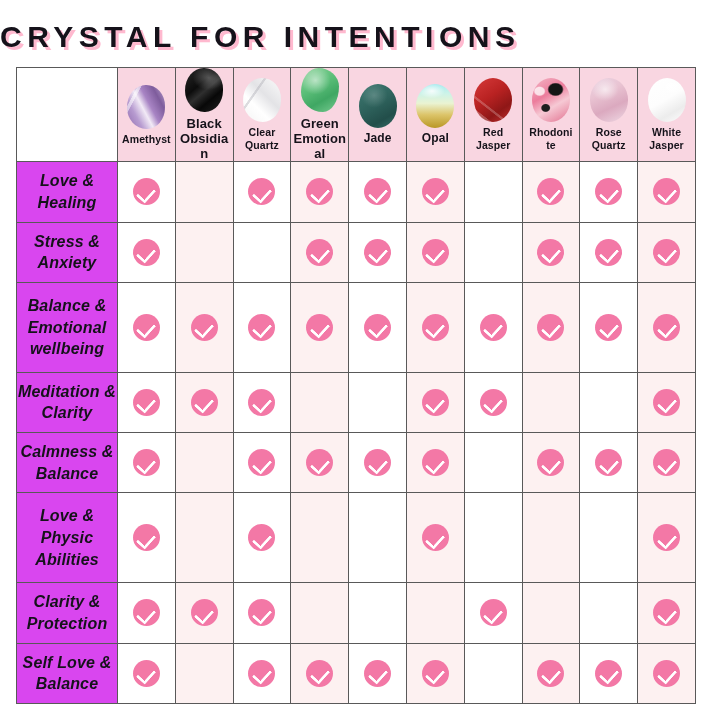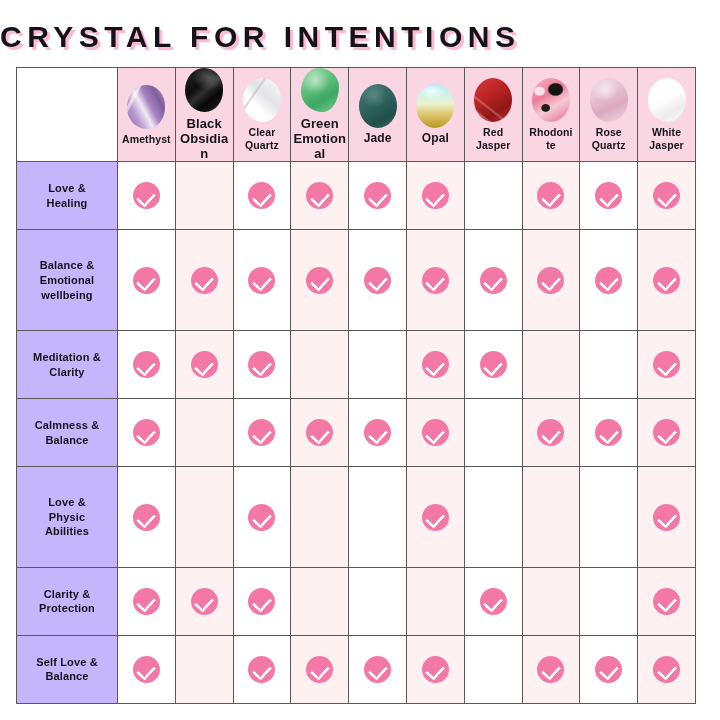--- a/index.html
+++ b/index.html
@@ -88,27 +88,28 @@
     line-height: 1.16;
     letter-spacing: 0.1px;
     padding: 0 1px;
     word-wrap: break-word;
   }
   .stone-label.big { font-size: 12px; }
   .stone-label.mid { font-size: 10.5px; }
 
   
   td.rowlabel {
-    background: #c4b5fd;
-    font-size: 11px;
+    background: #d946ef;
+    font-size: 16px;
     font-weight: 700;
     color: #15121a;
     line-height: 1.35;
     letter-spacing: 0.15px;
     padding: 2px 3px;
+    font-style: italic;
   }
 
   
   td.cell { background: #ffffff; }
   td.cell.alt { background: #fdf1f1; }
 
   .check {
     display: inline-block;
     width: 27px;
     height: 27px;
@@ -284,20 +285,36 @@
             <td class="cell alt"><span class="check"></span></td>
             <td class="cell"><span class="check"></span></td>
             <td class="cell alt"><span class="check"></span></td>
             <td class="cell"></td>
             <td class="cell alt"><span class="check"></span></td>
             <td class="cell"><span class="check"></span></td>
             <td class="cell alt"><span class="check"></span></td>
           </tr>
           <tr>
             <td class="rowlabel">
+              <div>Stress &amp;</div>
+              <div>Anxiety</div>
+            </td>
+            <td class="cell"><span class="check"></span></td>
+            <td class="cell alt"></td>
+            <td class="cell"></td>
+            <td class="cell alt"><span class="check"></span></td>
+            <td class="cell"><span class="check"></span></td>
+            <td class="cell alt"><span class="check"></span></td>
+            <td class="cell"></td>
+            <td class="cell alt"><span class="check"></span></td>
+            <td class="cell"><span class="check"></span></td>
+            <td class="cell alt"><span class="check"></span></td>
+          </tr>
+          <tr>
+            <td class="rowlabel">
               <div>Balance &amp;</div>
               <div>Emotional</div>
               <div>wellbeing</div>
             </td>
             <td class="cell"><span class="check"></span></td>
             <td class="cell alt"><span class="check"></span></td>
             <td class="cell"><span class="check"></span></td>
             <td class="cell alt"><span class="check"></span></td>
             <td class="cell"><span class="check"></span></td>
             <td class="cell alt"><span class="check"></span></td>

